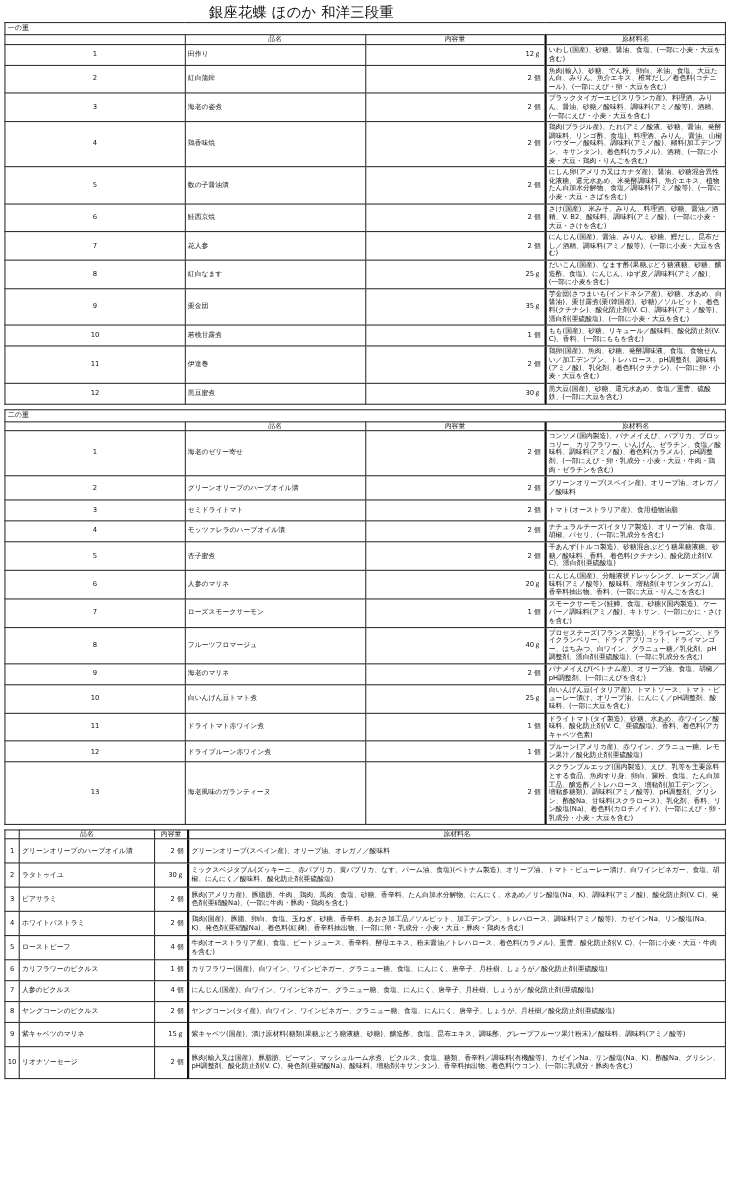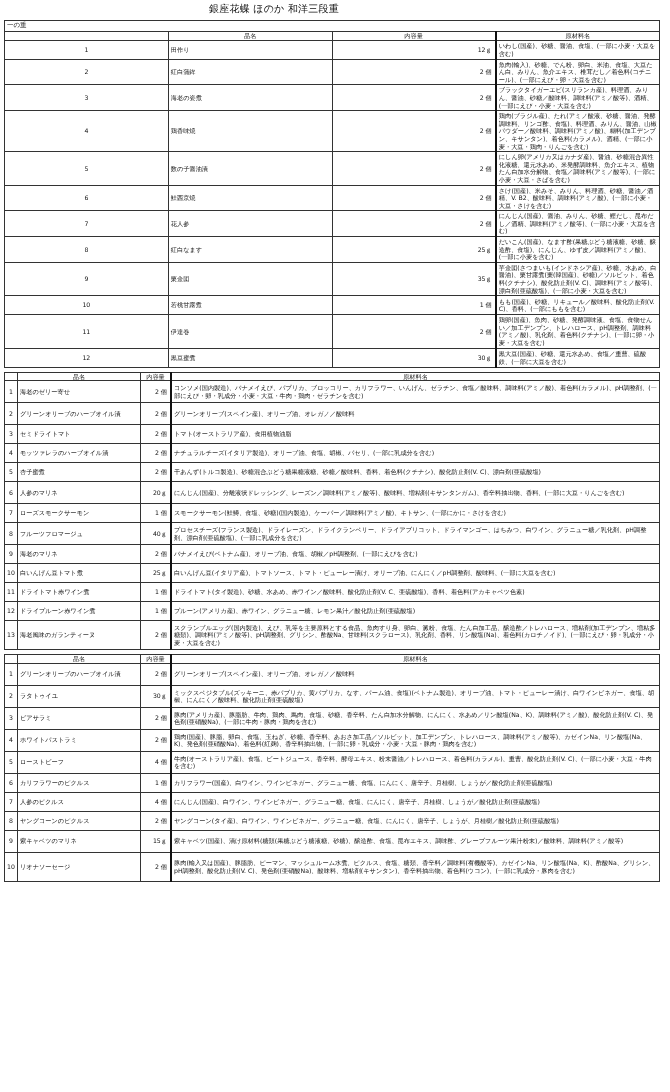--- a/index.html
+++ b/index.html
@@ -1,17 +1,17 @@
 <!DOCTYPE html>
 <html><head>
 <meta charset="utf-8">
 <style>
   html, body { margin:0; padding:0; background:#ffffff; }
   body { width:670px; height:1092px; overflow:hidden; font-family:"DejaVu Sans", sans-serif; color:#111; }
-  .title { position:absolute; left:0; top:2px; width:538px; text-align:center; font-size:10px; padding-left:10px; box-sizing:border-box; letter-spacing:0.2px; }
+  .title { position:absolute; left:0; top:2px; width:538px; text-align:center; font-size:13px; padding-left:10px; box-sizing:border-box; letter-spacing:0.2px; }
   .sheet { position:absolute; left:4px; top:20px; width:656px; }
   table.sec { width:656px; border-collapse:collapse; table-layout:fixed; border:1.6px solid #111; margin-bottom:4px; }
   table.sec td { border:1px solid #333; font-size:6.2px; line-height:7.6px; padding:1px 2px; vertical-align:middle; overflow:hidden; }
   table.sec td.sec-title { border-bottom:1px solid #333; padding:1px 2px; font-size:6.4px; height:8px; }
   table.sec tr.hdr td { text-align:center; height:7px; padding:0 2px; }
   table.sec td.num { text-align:center; width:8px; padding:0; }
   table.sec td.name { width:118px; }
   table.sec td.qty { width:26px; text-align:right; padding-right:3px; border-right:2px solid #111; white-space:nowrap; }
   table.sec td.ing { }
   table.sec tr.hdr td.qhdr { border-right:2px solid #111; text-align:center; padding:0; }
@@ -106,20 +106,23 @@
           <tr class="r1">
             <td class="num">12</td>
             <td class="name">黒豆蜜煮</td>
             <td class="qty">30ｇ</td>
             <td class="ing">黒大豆(国産)、砂糖、還元水あめ、食塩／重曹、硫酸鉄、(一部に大豆を含む)</td>
           </tr>
         </tbody>
       </table>
       <table class="sec">
         <tbody>
+          <tr>
+            <td class="sec-title" colspan="4">二の重</td>
+          </tr>
           <tr class="hdr">
             <td class="num"></td>
             <td class="name">品名</td>
             <td class="qhdr" style="width:29px">内容量</td>
             <td>原材料名</td>
           </tr>
           <tr class="r2">
             <td class="num">1</td>
             <td class="name">海老のゼリー寄せ</td>
             <td class="qty">2 個</td>

